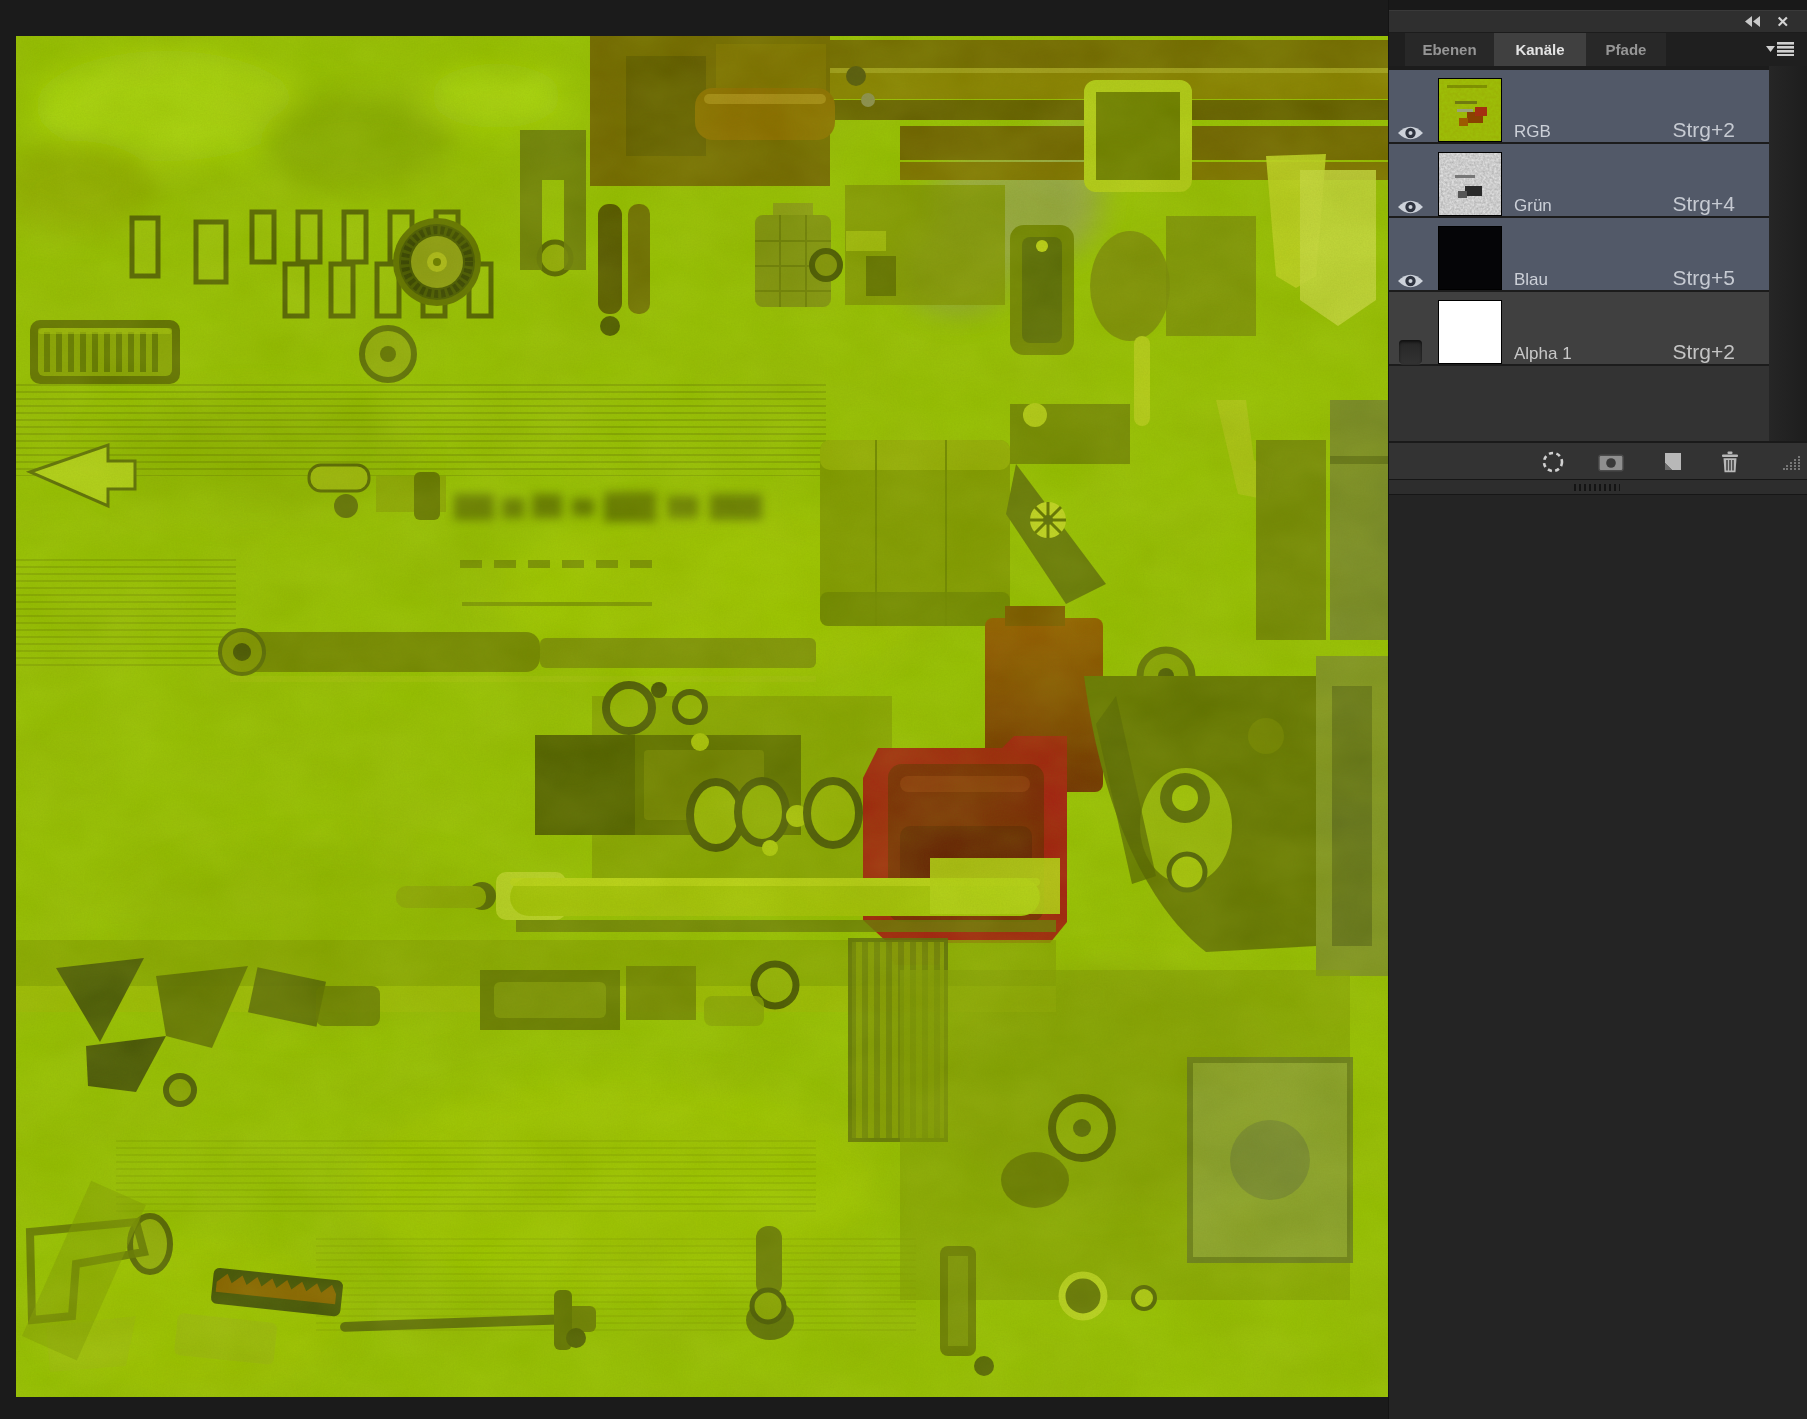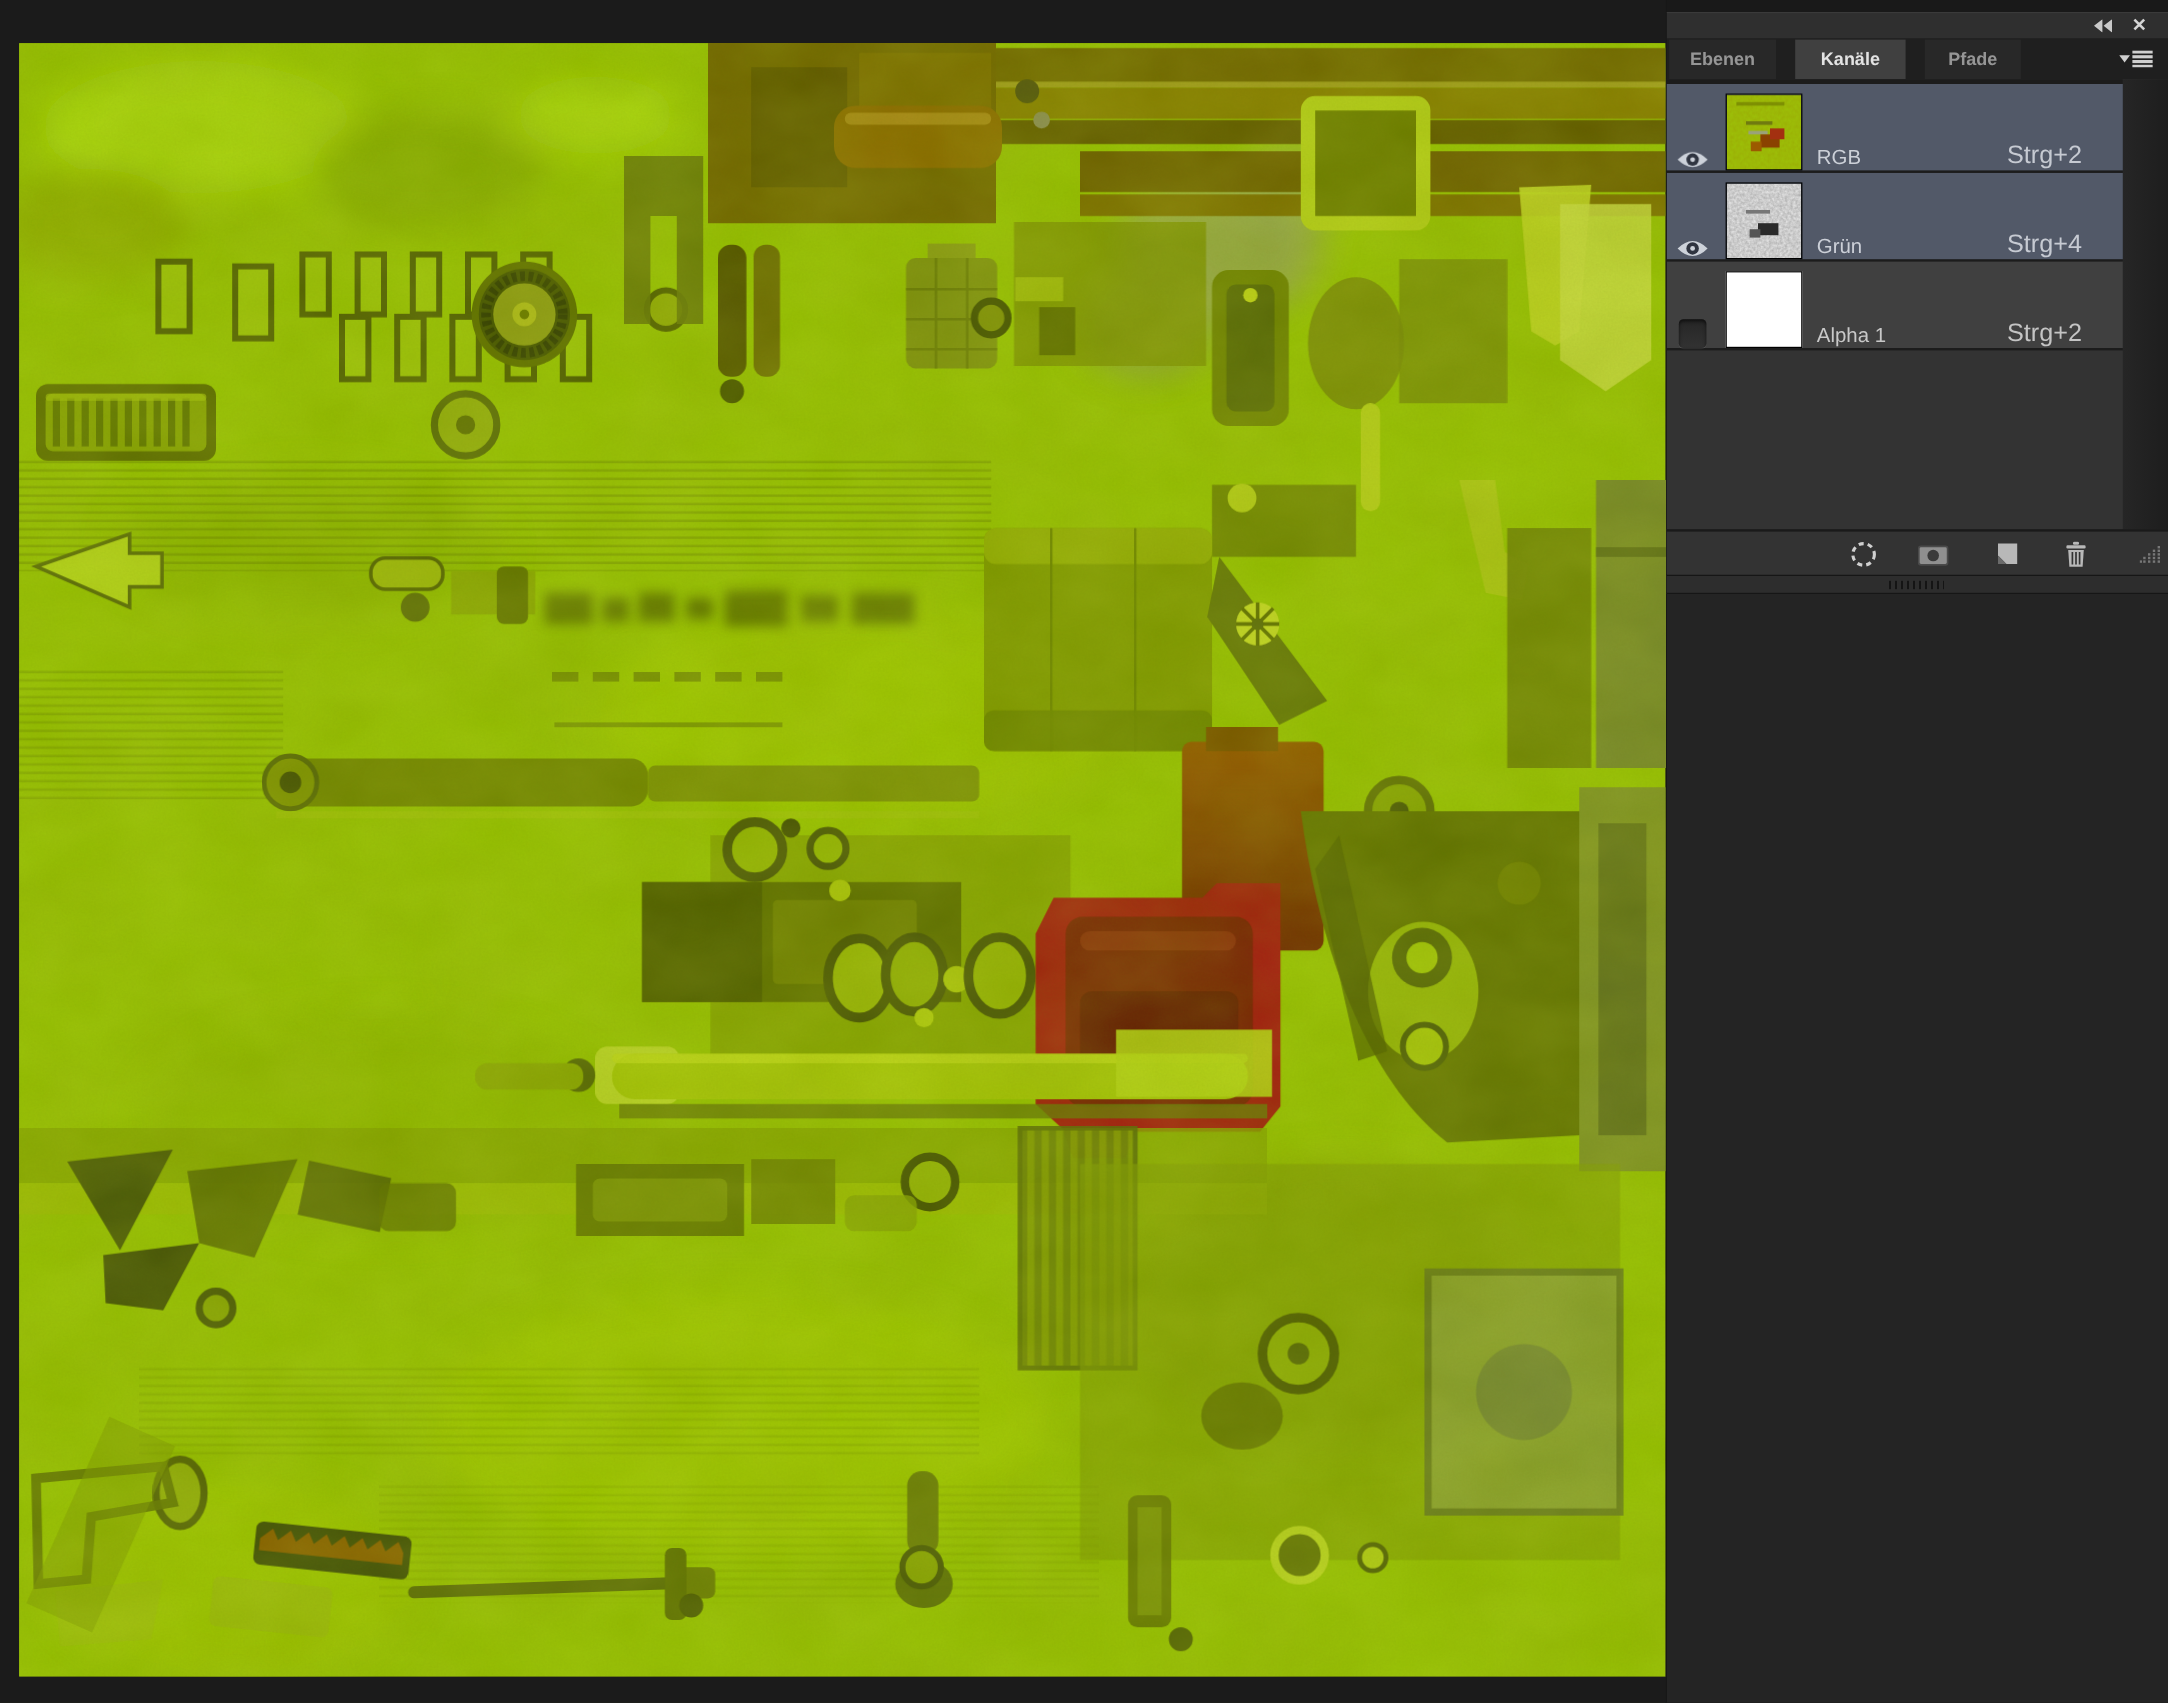--- a/index.html
+++ b/index.html
@@ -10,21 +10,21 @@
   #canvas-wrap{position:absolute;left:16px;top:36px;width:1372px;height:1361px;background:#96c203;}
   #canvas-wrap svg{display:block;}
 
   
   #panel-col{position:absolute;left:1388px;top:0;width:419px;height:1419px;background:#242424;border-left:1px solid #141414;box-sizing:border-box;}
   #panel-topgap{position:absolute;left:0;top:0;width:100%;height:10px;background:#191919;}
   #panel-topbar{position:absolute;left:0;top:10px;width:100%;height:23px;background:#2f2f2f;border-top:1px solid #3a3a3a;border-bottom:1px solid #1c1c1c;box-sizing:border-box;display:flex;align-items:center;justify-content:flex-end;gap:16px;padding-right:18px;}
   .topbar-btn{display:flex;align-items:center;justify-content:center;cursor:pointer;}
   #close-btn{color:#d5d5d5;font-size:15px;font-weight:bold;line-height:1;}
 
-  #tabbar{position:absolute;left:0;top:33px;width:100%;height:33px;background:#1f1f1f;display:flex;gap:16px;padding-left:2px;box-sizing:border-box;}
+  #tabbar{position:absolute;left:0;top:33px;width:100%;height:33px;background:#1f1f1f;display:flex;gap:0;padding-left:16px;box-sizing:border-box;}
   .tab{height:33px;display:flex;align-items:center;justify-content:center;font-size:15px;font-weight:700;color:#969696;background:#282828;box-sizing:border-box;}
   .tab.active{background:#404040;color:#e3e3e3;}
   #tab-ebenen{width:89px;} #tab-kanaele{width:92px;} #tab-pfade{width:80px;}
   #panel-menu{position:absolute;right:13px;top:42px;cursor:pointer;}
 
   #panel-body{position:absolute;left:0;top:66px;width:100%;height:429px;background:#333333;border-bottom:1px solid #161616;box-sizing:border-box;}
   #rows-strip{position:absolute;left:380px;top:0;width:39px;height:377px;background:linear-gradient(90deg,#262626,#1d1d1d);}
   #channel-list{position:absolute;left:0;top:0;width:380px;background:#1c1c1c;padding-top:4px;}
   .row{position:relative;height:72px;margin-bottom:2px;background:#525968;display:flex;align-items:flex-end;}
   .row.unsel{background:#404040;}
@@ -393,20 +393,32 @@
               <rect width="62" height="62" filter="url(#gn)" opacity=".55"></rect>
               <rect x="26" y="33" width="17" height="10" fill="#2a2a2a"></rect>
               <rect x="19" y="38" width="9" height="7" fill="#555"></rect>
               <rect x="16" y="22" width="20" height="3" fill="#777"></rect>
             </svg>
           </div>
           <span class="chan-label">Grün</span>
           <span class="chan-short">Strg+4</span>
         </div>
 
+        <div class="row">
+          <div class="eyecell">
+            <svg width="27" height="18" viewBox="0 0 27 18">
+              <path d="M1,9 Q13.5,-3.5 26,9 Q13.5,21.5 1,9 Z" fill="#cdd2da"></path>
+              <circle cx="13.5" cy="9" r="5.2" fill="#2f3440"></circle>
+                <circle cx="13.5" cy="9" r="2" fill="#cdd2da"></circle>
+            </svg>
+          </div>
+          <div class="thumb blau"></div>
+          <span class="chan-label">Blau</span>
+          <span class="chan-short">Strg+5</span>
+        </div>
 
         <div class="row unsel">
           <div class="eyecell">
             <div class="eyewell"></div>
           </div>
           <div class="thumb alpha"></div>
           <span class="chan-label">Alpha 1</span>
           <span class="chan-short">Strg+2</span>
         </div>
       </div>

